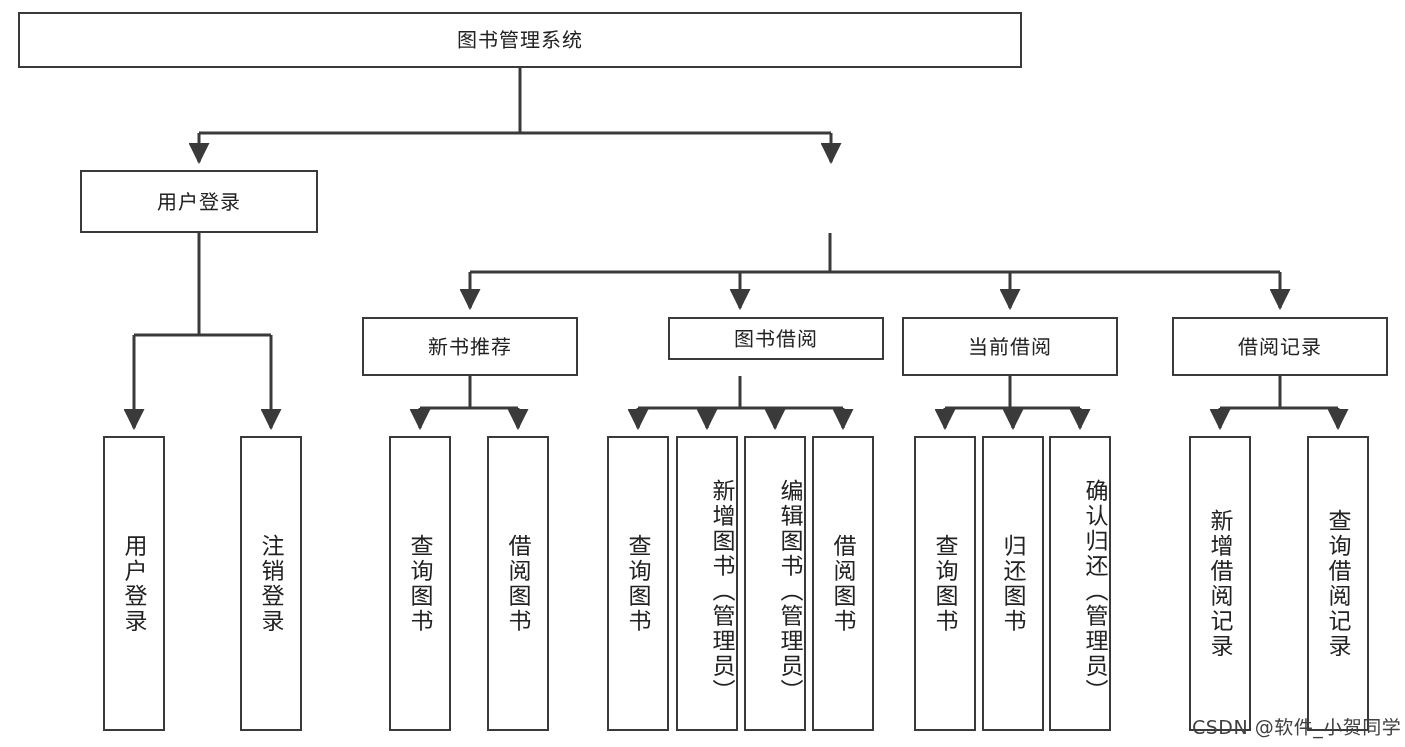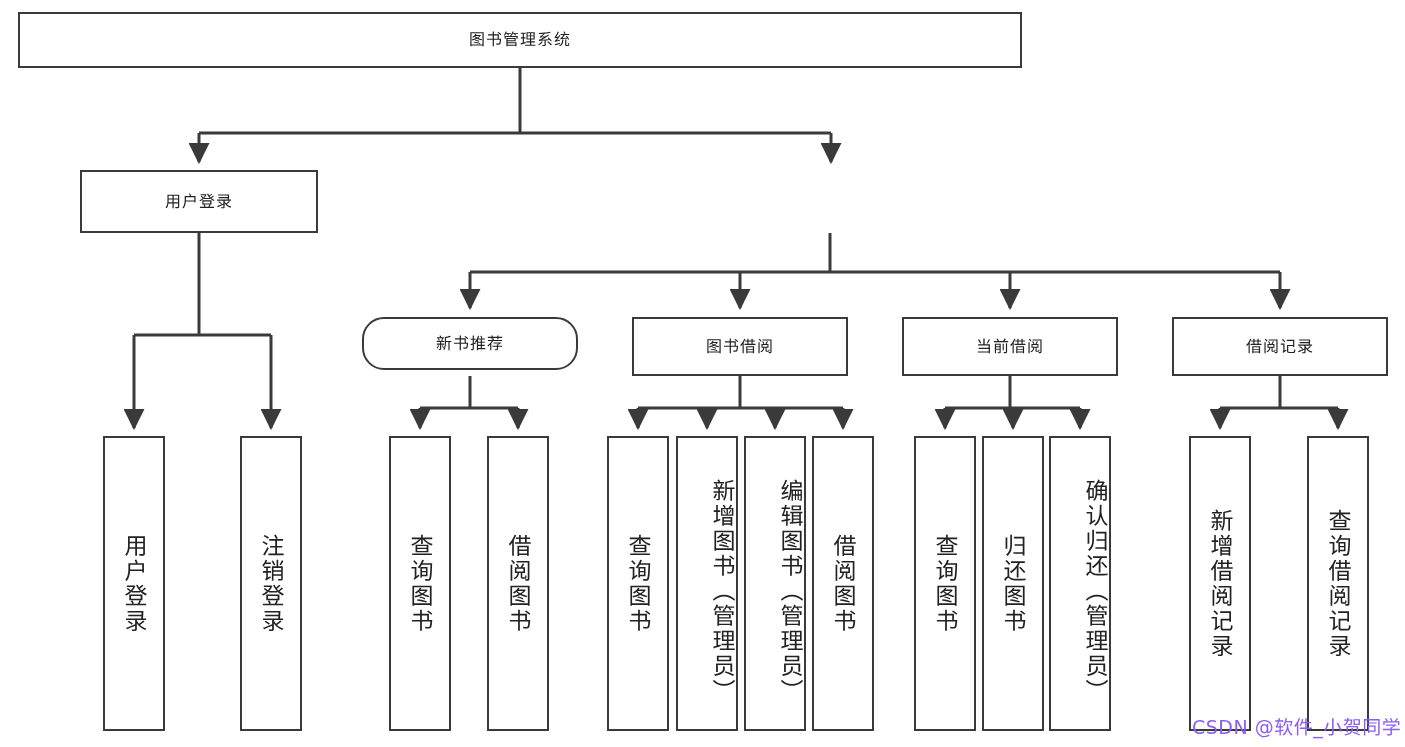--- a/index.html
+++ b/index.html
@@ -30,21 +30,21 @@
     box-sizing: border-box;
     border: 2px solid #3a3a3a;
     background: #ffffff;
     display: flex;
     align-items: center;
     justify-content: center;
     color: #222222;
     z-index: 2;
   }
   .node-h {
-    font-size: 16px;
+    font-size: 20px;
     line-height: 1.2;
     letter-spacing: 1px;
     white-space: nowrap;
     font-family: Liberation Serif, serif;
   }
   .node-v {
     font-size: 23px;
     line-height: 1.22;
     writing-mode: vertical-rl;
     text-orientation: upright;
@@ -55,21 +55,21 @@
   }
   .node-v.mid {
     align-items: center;
     padding-top: 0;
   }
   #watermark {
     position: absolute;
     left: 1192px;
     top: 712px;
     font-size: 19px;
-    color: #8b5cf6;
+    color: #404040;
     white-space: nowrap;
     z-index: 3;
     letter-spacing: 0.5px;
   }
 </style>
 </head>
 <body>
 
 <div id="diagram-root">
 
@@ -146,22 +146,22 @@
     <g stroke="#3a3a3a" stroke-width="3" fill="none" marker-end="url(#arrow)">
       <path d="M 1220 408 L 1220 428"></path>
       <path d="M 1338 408 L 1338 428"></path>
     </g>
   </svg>
 
   <div class="node node-h" style="left:18px; top:12px; width:1004px; height:56px;">图书管理系统</div>
 
   <div class="node node-h" style="left:80px; top:170px; width:238px; height:63px;">用户登录</div>
 
-  <div class="node node-h" style="left:362px; top:317px; width:216px; height:53px;border-radius:22px;">新书推荐</div>
-  <div class="node node-h" style="left:632px; top:317px; width:216px; height:59px;">图书借阅</div>
+  <div class="node node-h" style="left:362px; top:317px; width:216px; height:59px;">新书推荐</div>
+  <div class="node node-h" style="left:668px; top:317px; width:216px; height:43px;">图书借阅</div>
   <div class="node node-h" style="left:1172px; top:317px; width:216px; height:59px;">借阅记录</div>
   <div class="node node-h" style="left:902px; top:317px; width:216px; height:59px;">当前借阅</div>
 
   <div class="node node-v mid" style="left:103px; top:436px; width:62px; height:295px;">用户登录</div>
   <div class="node node-v mid" style="left:240px; top:436px; width:62px; height:295px;">注销登录</div>
 
   <div class="node node-v mid" style="left:389px; top:436px; width:62px; height:295px;">查询图书</div>
   <div class="node node-v mid" style="left:487px; top:436px; width:62px; height:295px;">借阅图书</div>
 
   <div class="node node-v mid" style="left:607px; top:436px; width:62px; height:295px;">查询图书</div>

